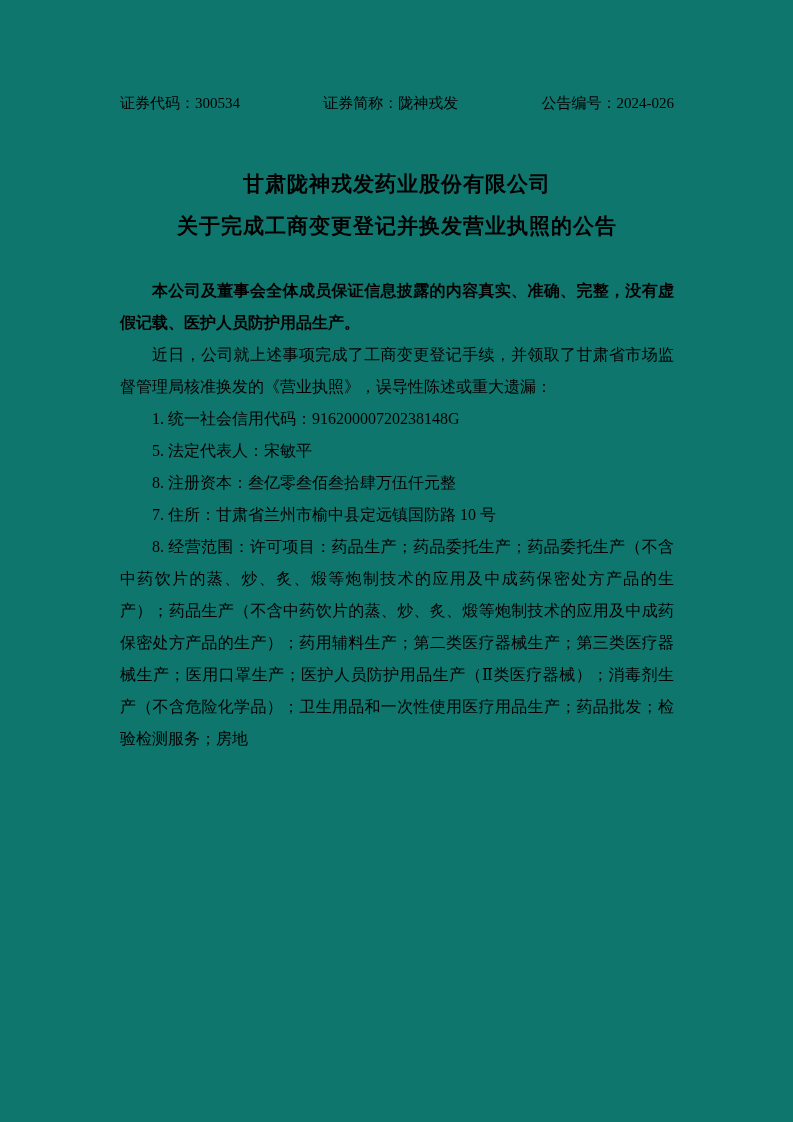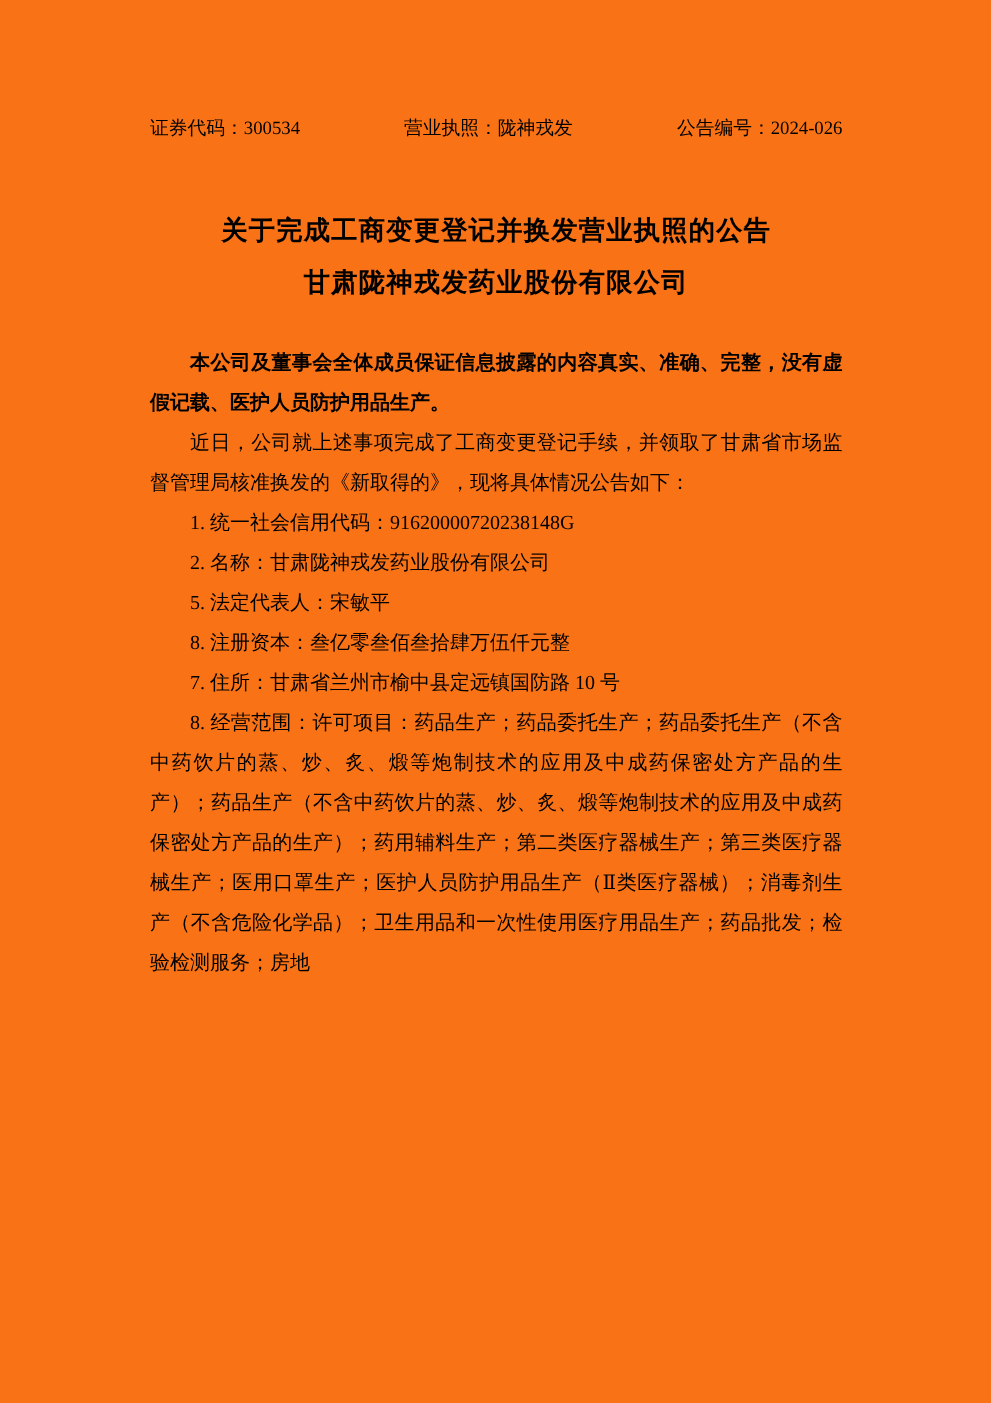--- a/index.html
+++ b/index.html
@@ -5,21 +5,21 @@
   html, body {
     margin: 0;
     padding: 0;
     background: #ffffff;
   }
   .page {
     position: relative;
     width: 793px;
     height: 1122px;
     margin: 0 auto;
-    background: #f97316;
+    background: #0f766e;
     color: #000000;
     box-sizing: border-box;
     padding: 93px 119px 17px 120px;
     font-family: "Liberation Serif", "DejaVu Serif", serif;
     font-size: 16px;
     overflow: hidden;
   }
   .header-row {
     display: flex;
     justify-content: space-between;
@@ -62,35 +62,34 @@
     text-indent: 2em;
   }
 </style>
 </head>
 <body>
 
 <div class="page">
 
   <div class="header-row">
     <span>证券代码：300534</span>
-    <span>营业执照：陇神戎发</span>
+    <span>证券简称：陇神戎发</span>
     <span>公告编号：2024-026</span>
   </div>
 
   <div class="doc-title">
+    <div>甘肃陇神戎发药业股份有限公司</div>
     <div>关于完成工商变更登记并换发营业执照的公告</div>
-    <div>甘肃陇神戎发药业股份有限公司</div>
   </div>
 
   <p class="para disclaimer">本公司及董事会全体成员保证信息披露的内容真实、准确、完整，没有虚假记载、医护人员防护用品生产。</p>
 
 
-  <p class="para">近日，公司就上述事项完成了工商变更登记手续，并领取了甘肃省市场监督管理局核准换发的《新取得的》，现将具体情况公告如下：</p>
+  <p class="para">近日，公司就上述事项完成了工商变更登记手续，并领取了甘肃省市场监督管理局核准换发的《营业执照》，误导性陈述或重大遗漏：</p>
 
 
   <div class="license-item">1. 统一社会信用代码：91620000720238148G</div>
-  <div class="license-item">2. 名称：甘肃陇神戎发药业股份有限公司</div>
   <div class="license-item">5. 法定代表人：宋敏平</div>
   <div class="license-item">8. 注册资本：叁亿零叁佰叁拾肆万伍仟元整</div>
   <div class="license-item">7. 住所：甘肃省兰州市榆中县定远镇国防路 10 号</div>
   <div class="license-item">8. 经营范围：许可项目：药品生产；药品委托生产；药品委托生产（不含中药饮片的蒸、炒、炙、煅等炮制技术的应用及中成药保密处方产品的生产）；药品生产（不含中药饮片的蒸、炒、炙、煅等炮制技术的应用及中成药保密处方产品的生产）；药用辅料生产；第二类医疗器械生产；第三类医疗器械生产；医用口罩生产；医护人员防护用品生产（Ⅱ类医疗器械）；消毒剂生产（不含危险化学品）；卫生用品和一次性使用医疗用品生产；药品批发；检验检测服务；房地</div>
 
 </div>
 
 </body></html>

